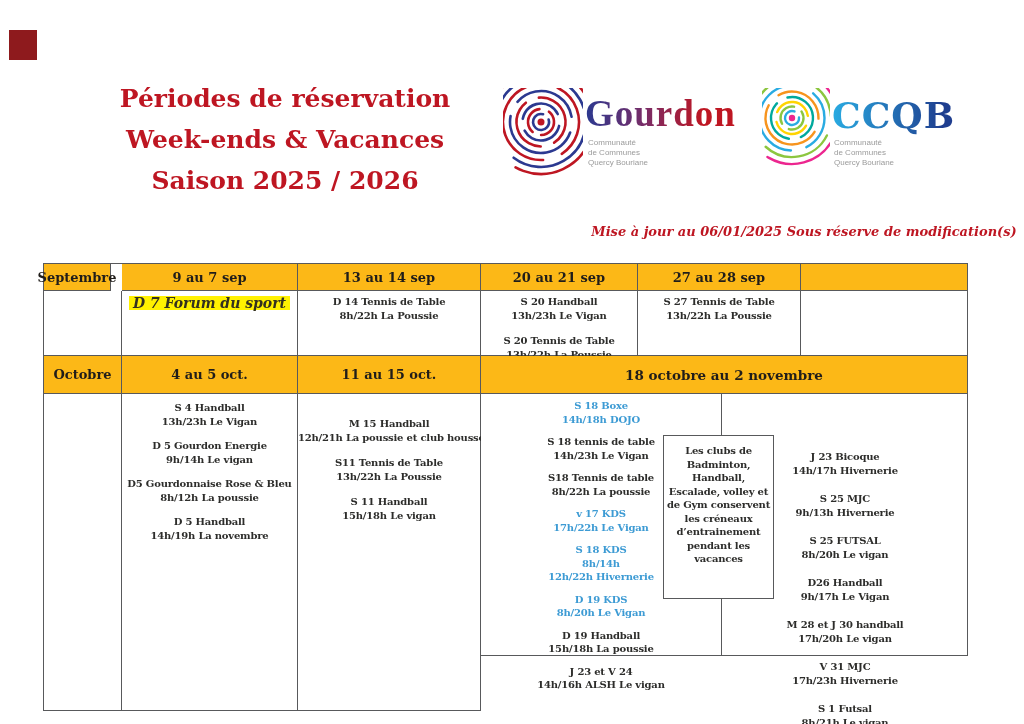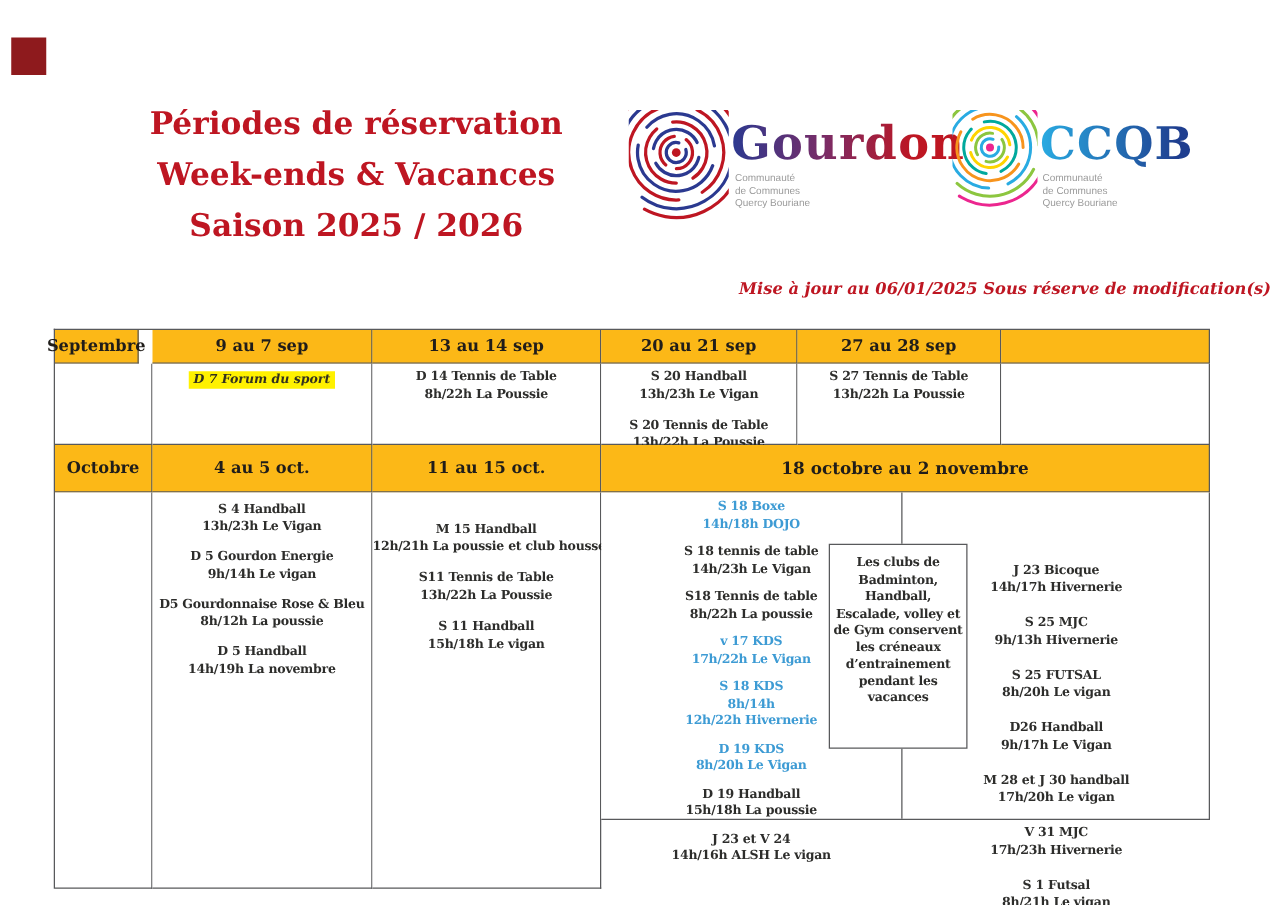--- a/index.html
+++ b/index.html
@@ -7,37 +7,37 @@
   .corner{position:absolute;left:9px;top:30px;width:28px;height:30px;background:var(--corner-red,#8E1A1D);}
   .title{position:absolute;left:85px;top:78px;width:400px;text-align:center;color:var(--accent-red,#BE1622);font-weight:bold;font-size:25px;line-height:41px;}
   .note{position:absolute;left:588px;top:224px;width:432px;text-align:center;color:var(--accent-red,#BE1622);font-weight:bold;font-style:italic;font-size:13px;}
 
   .logo{position:absolute;}
   .logo svg{position:absolute;left:0;top:2px;}
   .gourdon{left:503px;top:86px;width:262px;height:118px;}
   .ccqb{left:762px;top:86px;width:205px;height:112px;}
   .gword{position:absolute;left:82px;top:6px;font-size:37px;font-weight:bold;letter-spacing:1px;
          background:linear-gradient(90deg,var(--gourdon-blue,#2B3990) 0%,#7A2C66 40%,var(--accent-red,#BE1622) 78%);
-         -webkit-background-clip:text;background-clip:text;-webkit-text-fill-color:transparent;color:var(--accent-red,#BE1622);}
+         -webkit-background-clip:text;background-clip:text;-webkit-text-fill-color:transparent;color:var(--accent-red,#BE1622);font-family:Liberation Serif, serif;}
   .cword{position:absolute;left:70px;top:8px;font-size:36px;font-weight:bold;letter-spacing:1px;
          background:linear-gradient(90deg,var(--ccqb-cyan,#29ABE2) 0%,#1F3E8F 90%);
          -webkit-background-clip:text;background-clip:text;-webkit-text-fill-color:transparent;color:#1F3E8F;}
   .lsub{position:absolute;font-family:"Liberation Sans",sans-serif;font-size:8px;line-height:10px;color:var(--logo-subtext-gray,#9B9B9B);}
   .gsub{left:85px;top:52px;}
   .csub{left:72px;top:52px;}
 
   .table{position:absolute;left:43px;top:263px;width:924px;height:447px;border-left:1px solid var(--border-gray,#58595B);border-top:1px solid var(--border-gray,#58595B);}
   .cell{position:absolute;box-sizing:border-box;background:#fff;border-right:1px solid var(--border-gray,#58595B);border-bottom:1px solid var(--border-gray,#58595B);}
   .hcell{background:var(--header-bg,#FCB817);display:flex;align-items:center;justify-content:center;font-weight:bold;font-size:13px;color:#201D1A;}
   .events{text-align:center;font-size:10px;font-weight:bold;color:var(--text-dark,#2D2D2B);}
   .evline{line-height:13.5px;white-space:nowrap;letter-spacing:-0.2px;}
   .event.blue{color:var(--event-blue,#3D9BD4);}
   .m9 .event{margin-bottom:9px;} .m11 .event{margin-bottom:11px;} .m12 .event{margin-bottom:12px;} .m15 .event{margin-bottom:15px;} .m0 .event{margin-bottom:0;}
   .pt4{padding-top:4px;} .pt5{padding-top:5px;} .pt7{padding-top:7px;} .pt23{padding-top:23px;} .pt24{padding-top:24px;margin-top:32px;}
-  .hl{display:inline-block;margin-top:5px;padding:0 4px;background:var(--highlight-yellow,#FFF100);font-style:italic;font-weight:bold;font-size:10px;line-height:14px;color:#33311F;}
+  .hl{display:inline-block;margin-top:5px;padding:0 4px;background:var(--highlight-yellow,#FFF100);font-style:italic;font-weight:bold;font-size:14px;line-height:14px;color:#33311F;}
   .subcol{position:absolute;top:0;height:317px;box-sizing:border-box;}
   .vdiv{position:absolute;top:0;width:1px;height:100%;background:var(--border-gray,#58595B);}
   .notice{position:absolute;left:182px;top:41px;width:111px;height:164px;background:#fff;border:1px solid var(--border-gray,#58595B);z-index:2;box-sizing:border-box;padding-top:8px;}
 </style>
 </head>
 <body>
 
 <div class="page">
 
   <div class="corner"></div>

